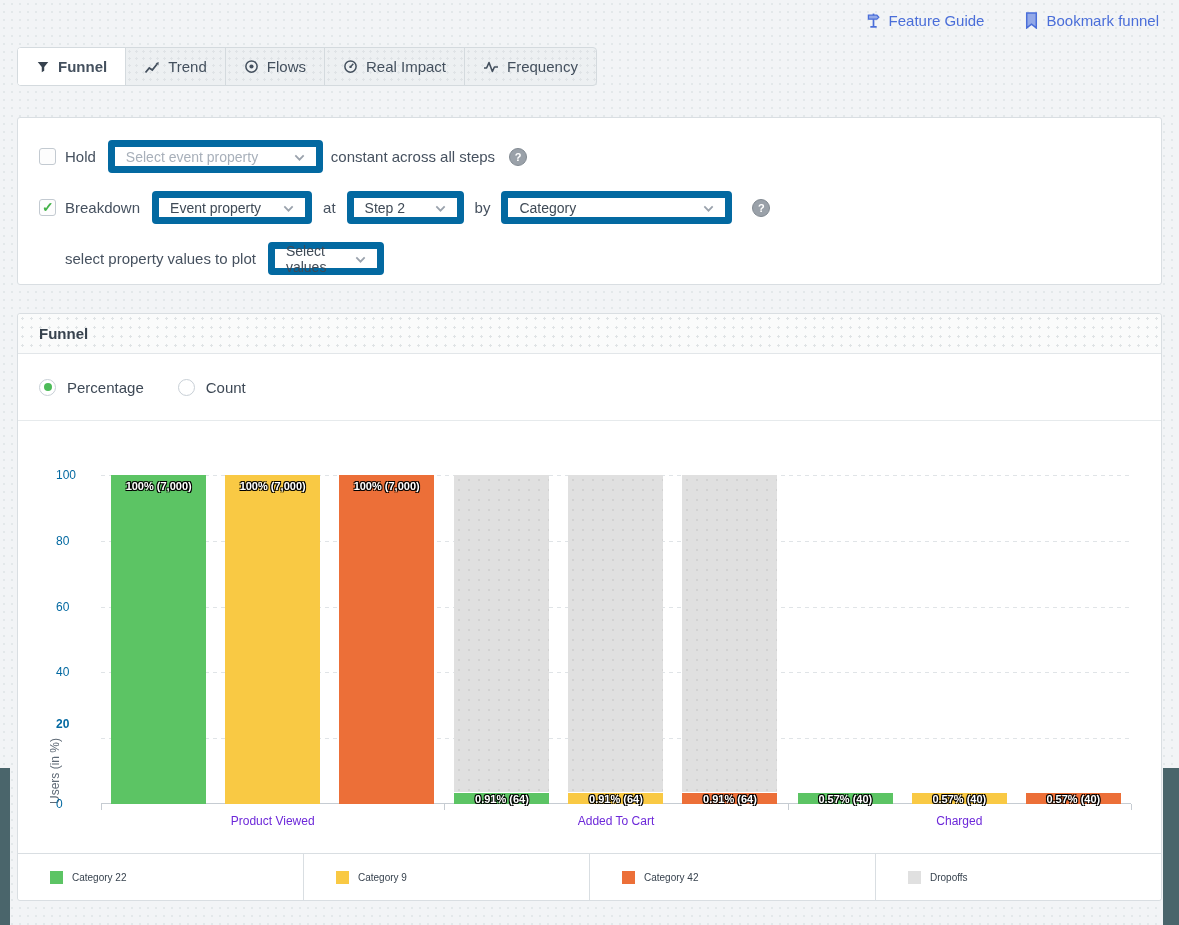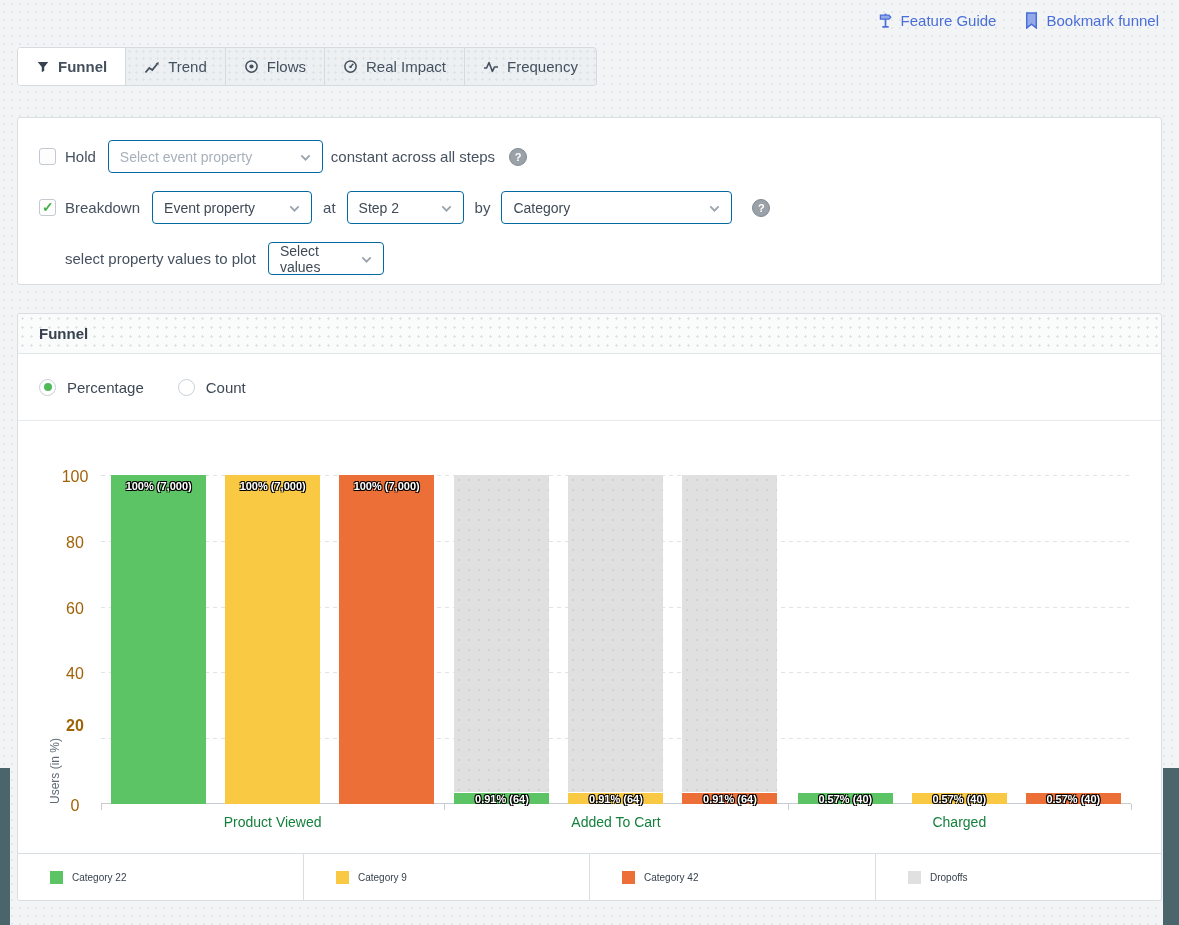--- a/index.html
+++ b/index.html
@@ -9,21 +9,21 @@
     position:relative; width:1179px; height:925px; overflow:hidden;
     background-color:#f2f4f6;
     background-image: radial-gradient(#e3e8ea 1px, rgba(0,0,0,0) 1.2px);
     background-size:8px 8px;
   }
   .dark-strip { position:absolute; background:#4a656b; top:768px; height:157px; }
   .dark-strip.left { left:0; width:10px; }
   .dark-strip.right { left:1163px; width:16px; }
 
   
-  .header-links { position:absolute; top:12px; right:20px; display:flex; gap:28px; align-items:center; }
+  .header-links { position:absolute; top:12px; right:20px; display:flex; gap:40px; align-items:center; }
   .hlink { display:flex; align-items:center; gap:7px; color:#4a6ed9; font-size:15px; cursor:pointer; text-decoration:none; }
   .hlink svg { display:block; }
 
   
   .tabbar { position:absolute; top:47px; left:17px; display:flex; border:1px solid #d4dade; border-radius:4px; overflow:hidden; background:#edf0f2; }
   .tab {
     display:flex; align-items:center; gap:8px; padding:0 18px; height:37px;
     font-size:15px; color:#44505e; cursor:pointer; border-right:1px solid #d4dade;
     background-image: radial-gradient(#dfe3e6 1px, rgba(0,0,0,0) 1.2px); background-size:7px 7px;
   }
@@ -31,21 +31,21 @@
   .tab.active { background:#ffffff; background-image:none; box-shadow:inset 0 0 0 2px #ffffff; font-weight:bold; }
   .tab svg { display:block; }
 
   
   .card { position:absolute; left:17px; width:1145px; background:#ffffff; border:1px solid #d9dee2; border-radius:3px; }
   .controls-card { top:117px; height:168px; padding:22px 21px; }
   .ctl-row { display:flex; align-items:center; margin-bottom:18px; }
   .ctl-label { font-size:15px; color:#46515f; }
   .checkbox { width:17px; height:17px; border:1px solid #c3cad1; border-radius:3px; background:#fdfdfd; margin-right:9px; position:relative; cursor:pointer; flex:none; }
   .checkbox.checked::after { content:"✓"; position:absolute; left:2px; top:-1px; font-size:14px; font-weight:bold; color:#45b34a; }
-  .select { height:33px; border:1px solid #0369a1; border-radius:4px; background:#fff; display:flex; align-items:center; justify-content:space-between; padding:0 11px; font-size:14px; color:#3f4a56; cursor:pointer; }
+  .select { height:33px; border:7px solid #0369a1; border-radius:4px; background:#fff; display:flex; align-items:center; justify-content:space-between; padding:0 11px; font-size:14px; color:#3f4a56; cursor:pointer; }
   .select .placeholder { color:#a8b0ba; }
   .select svg { flex:none; margin-left:8px; }
   .help { width:18px; height:18px; border-radius:50%; background:#9aa1a9; border:1px solid #828a92; color:#fff; font-size:11px; font-weight:bold; display:flex; align-items:center; justify-content:center; cursor:pointer; }
   .help::after { content:"?"; }
 
   
   .funnel-card { top:313px; height:588px; }
   .panel-header {
     height:40px; border-bottom:1px solid #e2e6e9; display:flex; align-items:center; padding:0 21px;
     background-color:#fafbfb; background-image:radial-gradient(#dfe3e5 1px, rgba(0,0,0,0) 1.2px); background-size:9px 9px;
@@ -54,31 +54,31 @@
   .panel-title { font-size:15px; font-weight:bold; color:#37424e; }
   .mode-row { height:67px; border-bottom:1px solid #e6eaec; display:flex; align-items:center; padding:0 21px; gap:34px; }
   .radio-opt { display:flex; align-items:center; gap:11px; cursor:pointer;justify-content:center; }
   .radio { width:17px; height:17px; border-radius:50%; border:1px solid #c8cfd6; background:#fff; position:relative; flex:none; }
   .radio.selected::after { content:""; position:absolute; left:3.5px; top:3.5px; width:8px; height:8px; border-radius:50%; background:#4cbb58; }
   .radio-label { font-size:15px; color:#3e4956; }
 
   
   .chart-wrap { position:relative; height:434px; }
   .y-axis-title { position:absolute; left:30px; top:54px; height:329px; display:flex; align-items:center; font-size:12px; color:#5f6a76; writing-mode:vertical-rl; transform:rotate(180deg); }
-  .ytick { position:absolute; width:38px; text-align:center; font-size:16px; color:#a16207; }
+  .ytick { position:absolute; width:38px; text-align:left; font-size:12px; color:#0369a1; }
   .plot { position:absolute; left:83px; top:54px; width:1030px; height:329px; border-bottom:1px solid #c6ccd2; }
   .gridline { position:absolute; left:0; right:0; height:1px; background:repeating-linear-gradient(90deg,#e0e4e7 0 4px, rgba(0,0,0,0) 4px 8px); }
   .bar-group { position:absolute; top:0; height:329px; display:flex; justify-content:center; align-items:flex-end; gap:19px; }
   .bar-col { position:relative; width:95px; height:329px; }
   .dropoff-bar { position:absolute; top:0; left:0; right:0; background-color:#e0e0e0; background-image:radial-gradient(#d2d2d2 1px, rgba(0,0,0,0) 1.2px); background-size:10px 10px; cursor:pointer; }
   .series-bar { position:absolute; bottom:0; left:0; right:0; cursor:pointer; }
   .bar-label { position:absolute; left:0; right:0; text-align:center; font-size:11px; font-weight:bold; color:#fff; white-space:nowrap;
     text-shadow:-1px -1px 0 #000, 1px -1px 0 #000, -1px 1px 0 #000, 1px 1px 0 #000; }
   .xtick { position:absolute; top:383px; width:1px; height:6px; background:#c6ccd2; }
-  .x-label { position:absolute; top:393px; text-align:center; font-size:14px; color:#15803d; }
+  .x-label { position:absolute; top:393px; text-align:center; font-size:12px; color:#6d28d9; }
 
   
   .legend { position:absolute; left:0; right:0; bottom:0; height:47px; border-top:1px solid #d9dee2; display:flex; }
   .legend-cell { flex:1; border-right:1px solid #d9dee2; display:flex; align-items:center; padding:0 32px; gap:9px; cursor:pointer; background:#fff; }
   .legend-cell:last-child { border-right:none; border-radius:0 0 3px 0; }
   .legend-cell:first-child { border-radius:0 0 0 3px; }
   .swatch { width:13px; height:13px; flex:none; }
   .legend-label { font-size:10px; color:#37424e; }
 </style>
 </head>

